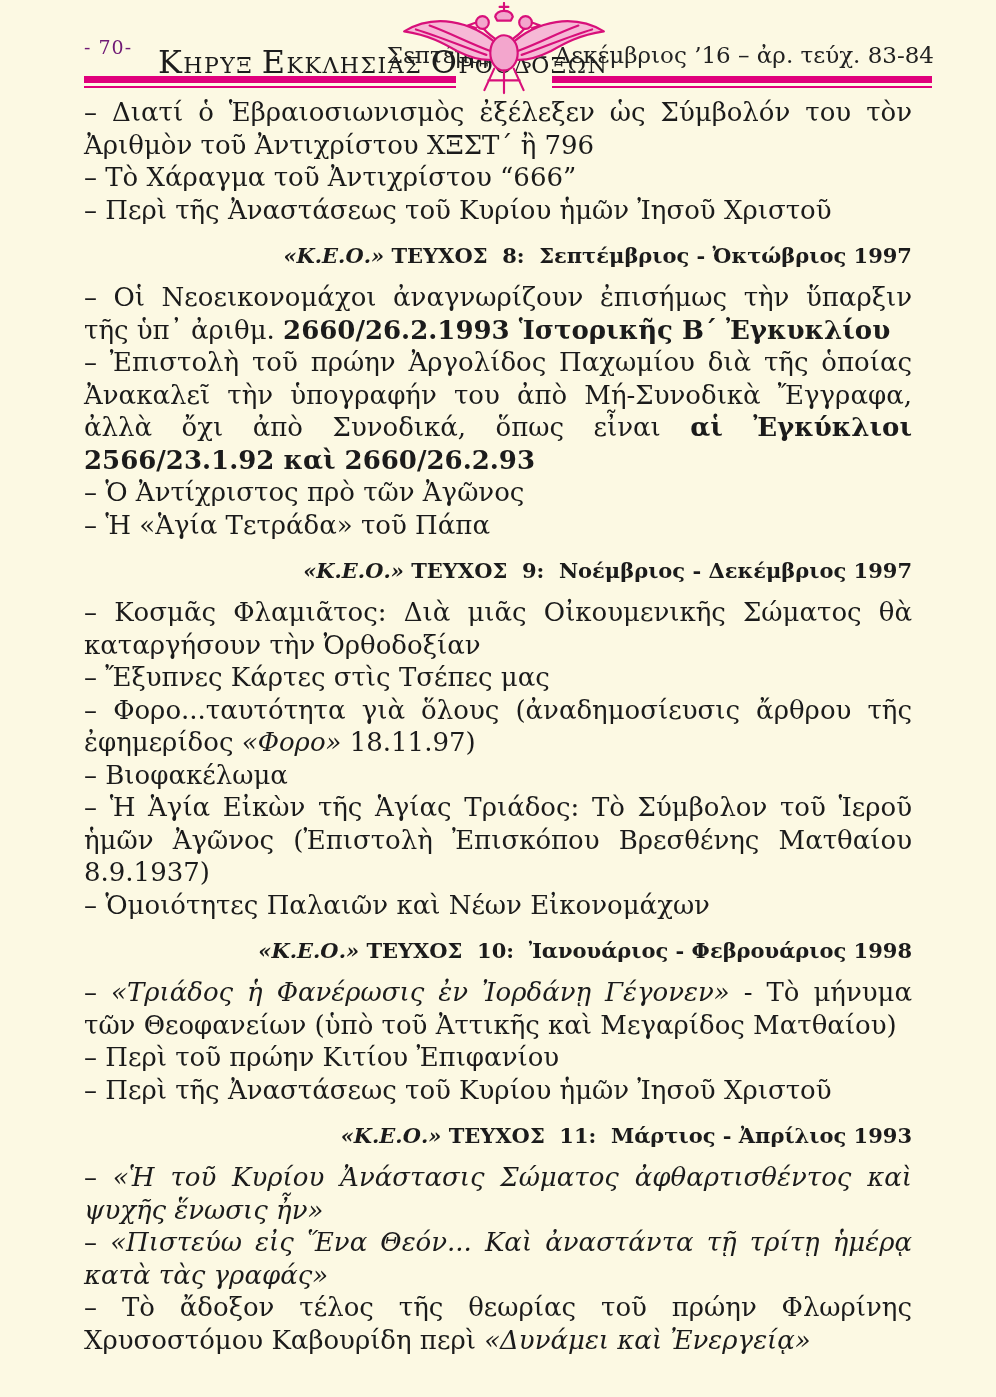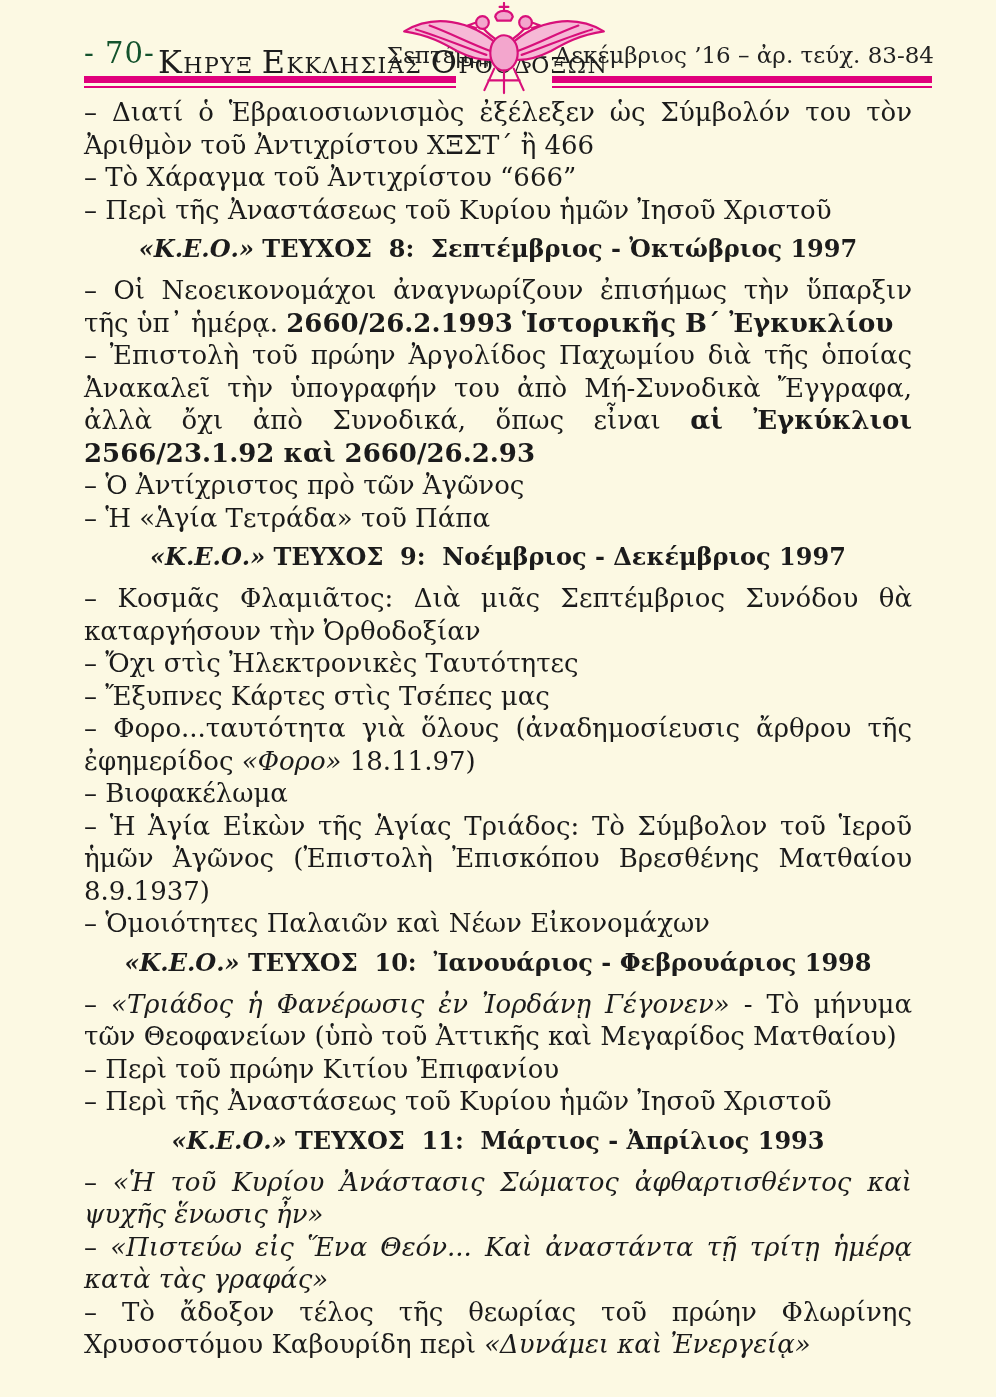--- a/index.html
+++ b/index.html
@@ -1,36 +1,36 @@
 <!DOCTYPE html>
 <html lang="el"><head>
 <meta charset="utf-8">
 <style>
   html,body{margin:0;padding:0;}
   body{background:#fcf9e3;font-family:"DejaVu Serif","Liberation Serif",serif;}
   .page{position:relative;width:996px;height:1397px;background:#fcf9e3;overflow:hidden;color:#1b1b1b;}
 
   
   .header{position:absolute;top:0;left:0;right:0;height:96px;}
-  .page-number{position:absolute;left:84px;top:36px;font-size:29px;letter-spacing:1px;color:#14532d;}
+  .page-number{position:absolute;left:84px;top:36px;font-size:19px;letter-spacing:1px;color:#701a75;}
   .journal-title{position:absolute;left:158px;top:43px;font-size:22px;letter-spacing:1.5px;color:#1c1c1c;white-space:nowrap;}
   .journal-title .tw{display:inline-block;}
   .journal-title .tw::first-letter{font-size:1.45em;}
   .issue-info{position:absolute;right:62px;top:42px;font-size:23px;color:#222;white-space:nowrap;}
   .rule{position:absolute;background:#e0007c;}
   .rule-left-thick{left:84px;top:76px;width:372px;height:7px;}
   .rule-left-thin{left:84px;top:86px;width:372px;height:2px;}
   .rule-right-thick{left:552px;top:76px;width:380px;height:7px;}
   .rule-right-thin{left:552px;top:86px;width:380px;height:2px;}
   .emblem{position:absolute;left:398px;top:2px;width:212px;height:94px;}
 
   
   .content{position:absolute;top:96px;left:84px;width:828px;font-size:26px;line-height:32.5px;text-align:justify;}
   .toc-item{margin:0;}
-  .issue-heading{margin:6px 0 9px 0;font-size:24px;line-height:33px;font-weight:bold;text-align:center;white-space:pre-wrap;}
+  .issue-heading{margin:13px 0 9px 0;font-size:21px;line-height:33px;font-weight:bold;text-align:right;white-space:pre-wrap;}
   .seg-n{font-weight:normal;font-style:normal;}
   .seg-b{font-weight:bold;}
   .seg-i{font-style:italic;}
   .seg-bi{font-weight:bold;font-style:italic;}
 </style>
 </head>
 <body>
 
 <div class="page">
 
@@ -64,31 +64,30 @@
       <circle cx="128" cy="21" r="6.5" fill="#f3a6cd"></circle>
       <path d="M134.5 21 L143 24 L134.5 26.5"></path>
 
       <ellipse cx="106" cy="52" rx="14" ry="18" fill="#f3a6cd"></ellipse>
 
       <path d="M96 68 L86 90 M106 70 L106 93 M116 68 L126 90 M90 80 L122 80"></path>
     </svg>
   </div>
 
   <div class="content">
-      <p class="toc-item"><span class="seg seg-n">– Διατί ὁ Ἑβραιοσιωνισμὸς ἐξέλεξεν ὡς Σύμβολόν του τὸν Ἀριθμὸν τοῦ Ἀντιχρίστου ΧΞΣΤ´ ἢ 466</span></p>
+      <p class="toc-item"><span class="seg seg-n">– Διατί ὁ Ἑβραιοσιωνισμὸς ἐξέλεξεν ὡς Σύμβολόν του τὸν Ἀριθμὸν τοῦ Ἀντιχρίστου ΧΞΣΤ´ ἢ 796</span></p>
       <p class="toc-item"><span class="seg seg-n">– Τὸ Χάραγμα τοῦ Ἀντιχρίστου “666”</span></p>
       <p class="toc-item"><span class="seg seg-n">– Περὶ τῆς Ἀναστάσεως τοῦ Κυρίου ἡμῶν Ἰησοῦ Χριστοῦ</span></p>
       <h2 class="issue-heading"><span class="seg seg-bi">«Κ.Ε.Ο.»</span><span class="seg seg-b"> ΤΕΥΧΟΣ  8:  Σεπτέμβριος - Ὀκτώβριος 1997</span></h2>
-      <p class="toc-item"><span class="seg seg-n">– Οἱ Νεοεικονομάχοι ἀναγνωρίζουν ἐπισήμως τὴν ὕπαρξιν τῆς ὑπ᾽ ἡμέρᾳ. </span><span class="seg seg-b">2660/26.2.1993 Ἱστορικῆς Β´ Ἐγκυκλίου</span></p>
+      <p class="toc-item"><span class="seg seg-n">– Οἱ Νεοεικονομάχοι ἀναγνωρίζουν ἐπισήμως τὴν ὕπαρξιν τῆς ὑπ᾽ ἀριθμ. </span><span class="seg seg-b">2660/26.2.1993 Ἱστορικῆς Β´ Ἐγκυκλίου</span></p>
       <p class="toc-item"><span class="seg seg-n">– Ἐπιστολὴ τοῦ πρώην Ἀργολίδος Παχωμίου διὰ τῆς ὁποίας Ἀνακαλεῖ τὴν ὑπογραφήν του ἀπὸ Μή-Συνοδικὰ Ἔγγραφα, ἀλλὰ ὄχι ἀπὸ Συνοδικά, ὅπως εἶναι </span><span class="seg seg-b">αἱ Ἐγκύκλιοι 2566/23.1.92 καὶ 2660/26.2.93</span></p>
       <p class="toc-item"><span class="seg seg-n">– Ὁ Ἀντίχριστος πρὸ τῶν Ἀγῶνος</span></p>
       <p class="toc-item"><span class="seg seg-n">– Ἡ «Ἁγία Τετράδα» τοῦ Πάπα</span></p>
       <h2 class="issue-heading"><span class="seg seg-bi">«Κ.Ε.Ο.»</span><span class="seg seg-b"> ΤΕΥΧΟΣ  9:  Νοέμβριος - Δεκέμβριος 1997</span></h2>
-      <p class="toc-item"><span class="seg seg-n">– Κοσμᾶς Φλαμιᾶτος: Διὰ μιᾶς Σεπτέμβριος Συνόδου θὰ καταργήσουν τὴν Ὀρθοδοξίαν</span></p>
-      <p class="toc-item"><span class="seg seg-n">– Ὄχι στὶς Ἠλεκτρονικὲς Ταυτότητες</span></p>
+      <p class="toc-item"><span class="seg seg-n">– Κοσμᾶς Φλαμιᾶτος: Διὰ μιᾶς Οἰκουμενικῆς Σώματος θὰ καταργήσουν τὴν Ὀρθοδοξίαν</span></p>
       <p class="toc-item"><span class="seg seg-n">– Ἔξυπνες Κάρτες στὶς Τσέπες μας</span></p>
       <p class="toc-item"><span class="seg seg-n">– Φορο...ταυτότητα γιὰ ὅλους (ἀναδημοσίευσις ἄρθρου τῆς ἐφημερίδος </span><span class="seg seg-i">«Φορο»</span><span class="seg seg-n"> 18.11.97)</span></p>
       <p class="toc-item"><span class="seg seg-n">– Βιοφακέλωμα</span></p>
       <p class="toc-item"><span class="seg seg-n">– Ἡ Ἁγία Εἰκὼν τῆς Ἁγίας Τριάδος: Τὸ Σύμβολον τοῦ Ἱεροῦ ἡμῶν Ἀγῶνος (Ἐπιστολὴ Ἐπισκόπου Βρεσθένης Ματθαίου 8.9.1937)</span></p>
       <p class="toc-item"><span class="seg seg-n">– Ὁμοιότητες Παλαιῶν καὶ Νέων Εἰκονομάχων</span></p>
       <h2 class="issue-heading"><span class="seg seg-bi">«Κ.Ε.Ο.»</span><span class="seg seg-b"> ΤΕΥΧΟΣ  10:  Ἰανουάριος - Φεβρουάριος 1998</span></h2>
       <p class="toc-item"><span class="seg seg-n">– </span><span class="seg seg-i">«Τριάδος ἡ Φανέρωσις ἐν Ἰορδάνῃ Γέγονεν»</span><span class="seg seg-n"> - Τὸ μήνυμα τῶν Θεοφανείων (ὑπὸ τοῦ Ἀττικῆς καὶ Μεγαρίδος Ματθαίου)</span></p>
       <p class="toc-item"><span class="seg seg-n">– Περὶ τοῦ πρώην Κιτίου Ἐπιφανίου</span></p>
       <p class="toc-item"><span class="seg seg-n">– Περὶ τῆς Ἀναστάσεως τοῦ Κυρίου ἡμῶν Ἰησοῦ Χριστοῦ</span></p>
       <h2 class="issue-heading"><span class="seg seg-bi">«Κ.Ε.Ο.»</span><span class="seg seg-b"> ΤΕΥΧΟΣ  11:  Μάρτιος - Ἀπρίλιος 1993</span></h2>

